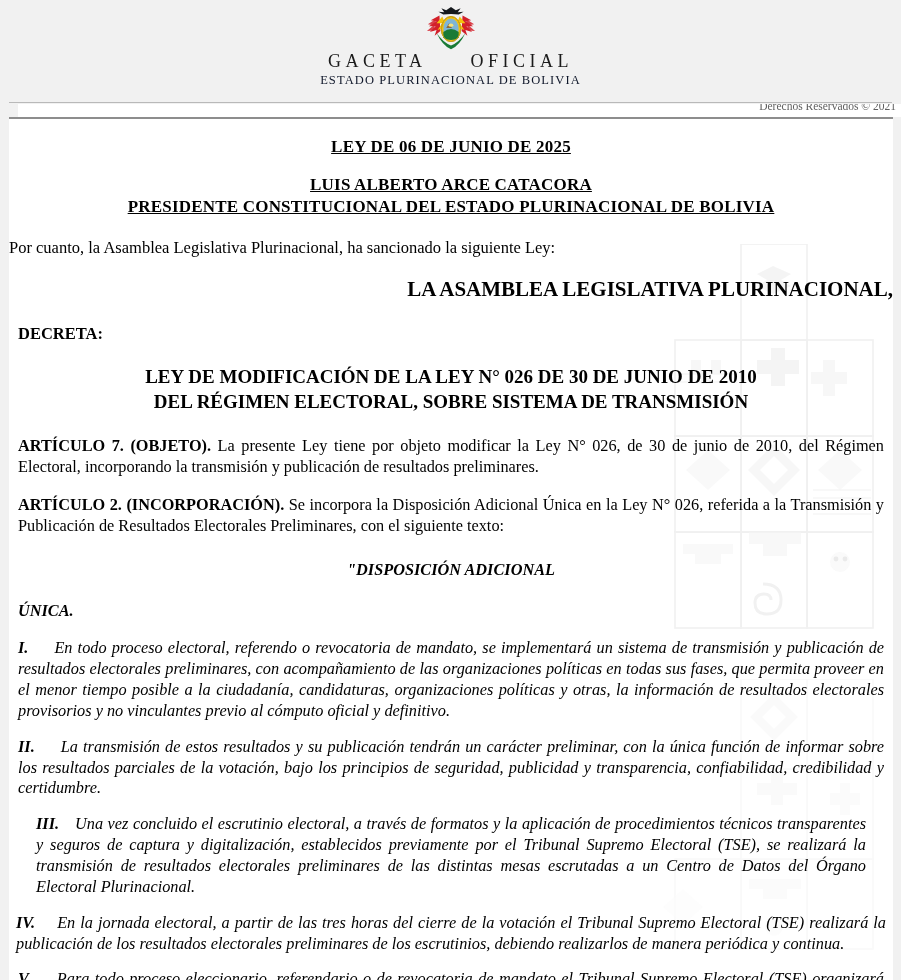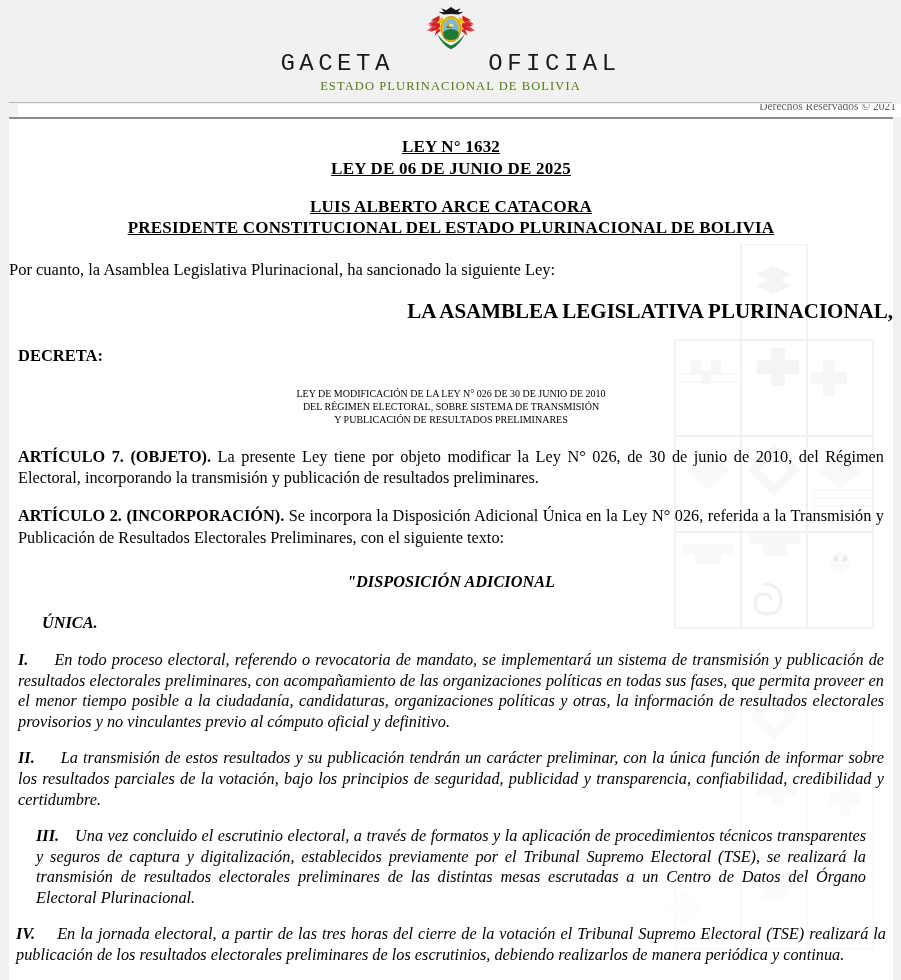--- a/index.html
+++ b/index.html
@@ -20,27 +20,27 @@
     background: #f1f1f1;
     display: flex; flex-direction: column;
     align-items: center; justify-content: flex-start;
   }
   .crest { width: 58px; height: 52px; margin-top: 4px; position: relative; }
   .gaceta-wrap {
     width: 430px; text-align: center; position: relative;
     margin-top: -4px;
   }
   .gaceta-title {
-    font-family: Liberation Mono, monospace;
-    font-size: 24px; letter-spacing: 4.5px; color: #1b1b1b;
+    font-family: Liberation Serif, serif;
+    font-size: 18px; letter-spacing: 4.5px; color: #1b1b1b;
     line-height: 1.0; white-space: pre;
   }
   .gaceta-sub {
     font-family: "Liberation Serif", serif;
-    font-size: 12.5px; letter-spacing: 1.1px; color: #4d7c0f;
+    font-size: 12.5px; letter-spacing: 1.1px; color: #0f172a;
     margin-top: 3px;
   }
 
   .rule-thin {
     position: absolute; left: 9px; top: 102px;
     width: 883px; height: 1px; background: #b9b9b9;
   }
   .copyband {
     position: absolute; left: 18px; top: 104px;
     width: 884px; height: 13px;
@@ -89,32 +89,32 @@
     text-align: center; font-weight: bold; font-size: 17px;
     letter-spacing: 0.2px; line-height: 1.28;
   }
   .title-line span { text-decoration: underline; }
 
   .por-cuanto { text-align: left; font-size: 16.5px; }
   .asamblea { text-align: right; font-size: 21px; font-weight: bold; }
   .decreta { font-size: 16.5px; font-weight: bold; }
 
   .lawtitle {
-    text-align: center; font-weight: normal; font-size: 10px;
+    text-align: center; font-weight: bold; font-size: 19px;
     line-height: 1.30;
   }
 
   .art { font-size: 16.3px; line-height: 1.30; text-align: justify; }
   .art .lead { font-weight: bold; }
 
   .disp-head {
     text-align: center; font-weight: bold; font-style: italic;
     font-size: 16.3px;
   }
-  .unica { font-weight: bold; font-style: italic; font-size: 16.3px; margin-left: 24px; }
+  .unica { font-weight: bold; font-style: italic; font-size: 16.3px; }
 
   .num {
     font-size: 16.3px; line-height: 1.28; text-align: justify;
     font-style: italic;
   }
   .num .rn { font-weight: bold; font-style: italic; }
   .num .gap { display: inline-block; width: 26px; }
 
   .blk { padding: 0 8px; }
 </style>
@@ -240,21 +240,20 @@
         <path d="M96 200 h52 v10 h-14 v10 h-24 v-10 h-14 Z" opacity="0.7"></path>
         <circle cx="121" cy="248" r="9" opacity="0.55"></circle>
         <path d="M30 210 l20 18 l-20 18 l-20 -18 Z" opacity="0.45"></path>
       </g>
     </svg>
 
     <div class="content">
 
       <div style="height:17px"></div>
       <div class="title-line">
-        <div><span>LEY N° 1632</span></div>
         <div><span>LEY DE 06 DE JUNIO DE 2025</span></div>
       </div>
 
       <div style="height:16px"></div>
       <div class="title-line">
         <div><span>LUIS ALBERTO ARCE CATACORA</span></div>
         <div><span>PRESIDENTE CONSTITUCIONAL DEL ESTADO PLURINACIONAL DE BOLIVIA</span></div>
       </div>
 
       <div style="height:21px"></div>
@@ -263,21 +262,20 @@
       <div style="height:19px"></div>
       <div class="asamblea">LA ASAMBLEA LEGISLATIVA PLURINACIONAL,</div>
 
       <div style="height:22px"></div>
       <div class="decreta blk" style="padding-left:9px">DECRETA:</div>
 
       <div style="height:21px"></div>
       <div class="lawtitle">
         <div>LEY DE MODIFICACIÓN DE LA LEY N° 026 DE 30 DE JUNIO DE 2010</div>
         <div>DEL RÉGIMEN ELECTORAL, SOBRE SISTEMA DE TRANSMISIÓN</div>
-        <div>Y PUBLICACIÓN DE RESULTADOS PRELIMINARES</div>
       </div>
 
       <div style="height:20px"></div>
       <div class="art" style="padding:0 9px">
         <span class="lead">ARTÍCULO 7. (OBJETO).</span><span> La presente Ley tiene por objeto modificar la Ley N° 026, de 30 de junio de 2010, del Régimen Electoral, incorporando la transmisión y publicación de resultados preliminares.</span>
       </div>
 
       <div style="height:17px"></div>
       <div class="art" style="padding:0 9px">
         <span class="lead">ARTÍCULO 2. (INCORPORACIÓN).</span><span> Se incorpora la Disposición Adicional Única en la Ley N° 026, referida a la Transmisión y Publicación de Resultados Electorales Preliminares, con el siguiente texto:</span>

